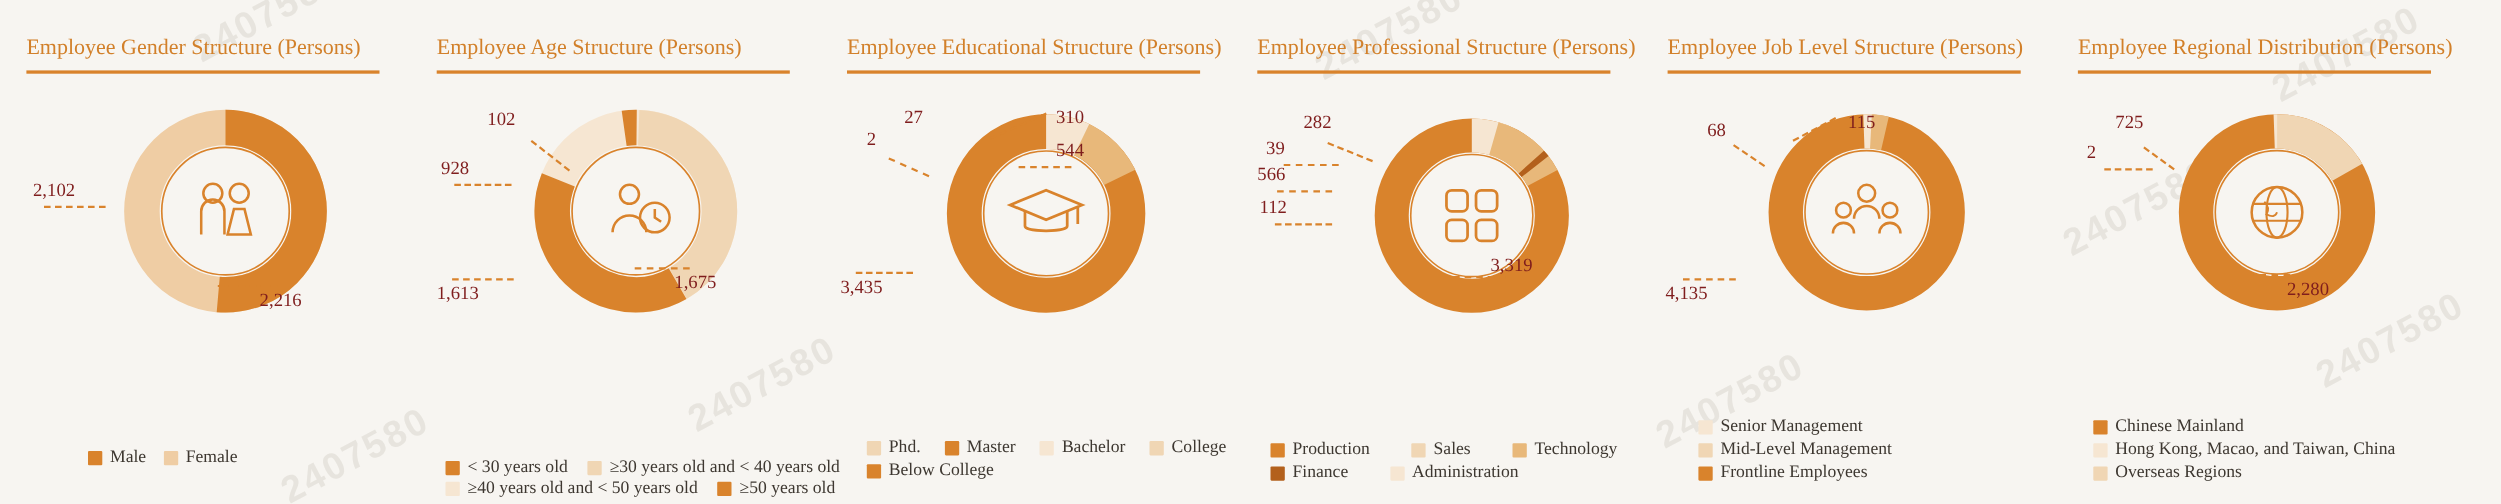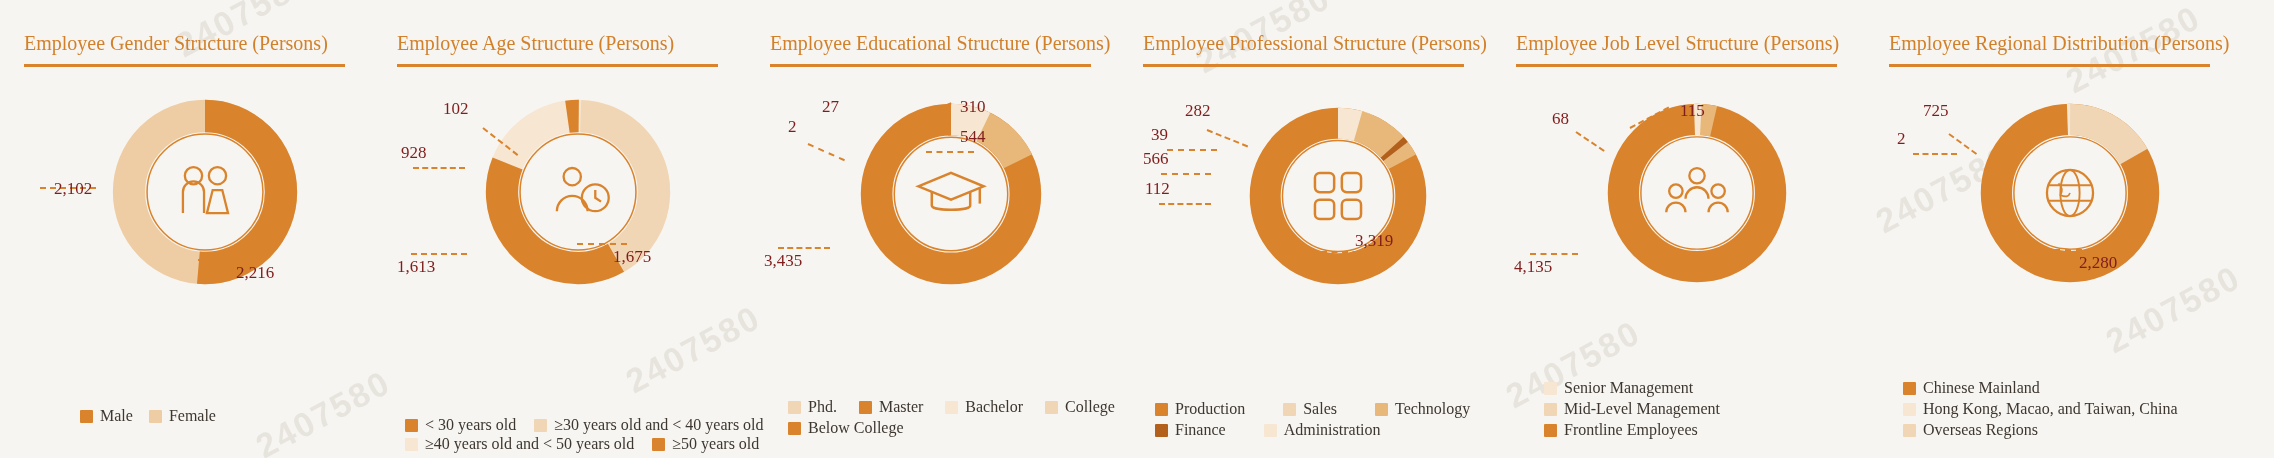--- a/index.html
+++ b/index.html
@@ -117,21 +117,21 @@
           <circle cx="50" cy="50" r="30.5" fill="none" stroke="#d9832c" stroke-width="0.8"></circle>
         </svg>
         <svg class="center-ico" viewBox="0 0 100 100">
           <circle cx="38" cy="33" r="9" fill="none" stroke="#d9832c" stroke-width="2.4"></circle>
           <path d="M27 72 V50 a11 11 0 0 1 22 0 V72" fill="none" stroke="#d9832c" stroke-width="2.4"></path>
           <circle cx="63" cy="33" r="9" fill="none" stroke="#d9832c" stroke-width="2.4"></circle>
           <path d="M52 72 L58 48 h10 l6 24 z" fill="none" stroke="#d9832c" stroke-width="2.4"></path>
         </svg>
       </div>
       <div class="dash" style="left:22px;top:120px;width:56px;"></div>
-      <div class="lead" style="left:12px;top:112px;margin-left:24px;">2,102</div>
+      <div class="lead" style="left:12px;top:96px;">2,102</div>
       <div class="dash" style="left:180px;top:192px;width:54px;"></div>
       <div class="lead" style="left:218px;top:196px;">2,216</div>
     </div>
     <div class="legend" style="padding-left:62px;bottom:34px;">
       <span class="lg">
           <span class="sw" style="background:#d9832c"></span>
           <span class="lgt">Male</span>
         </span>
       <span class="lg">
           <span class="sw" style="background:#efcda4"></span>

